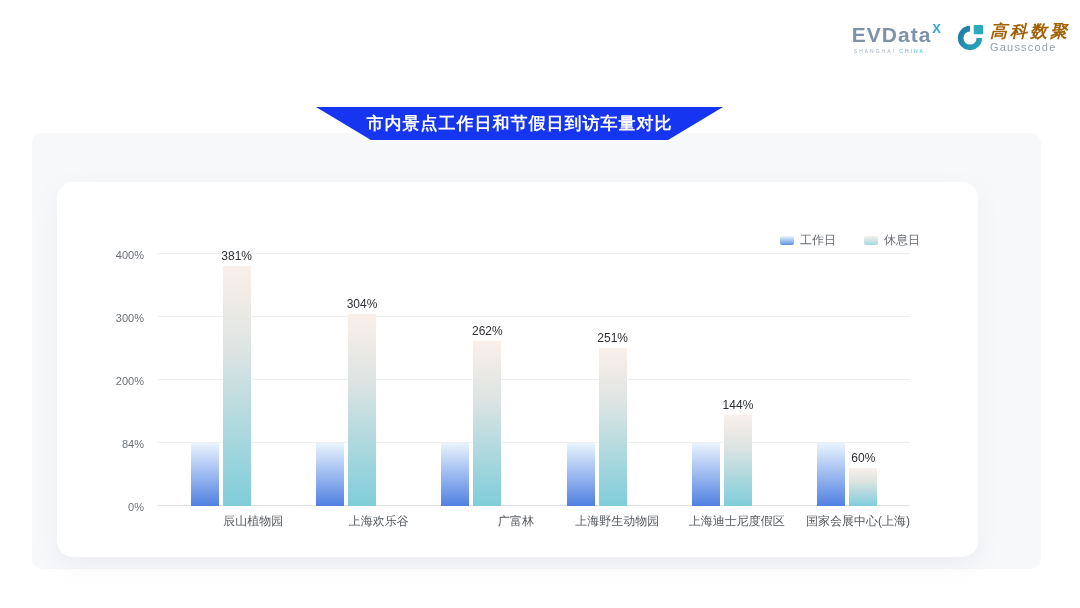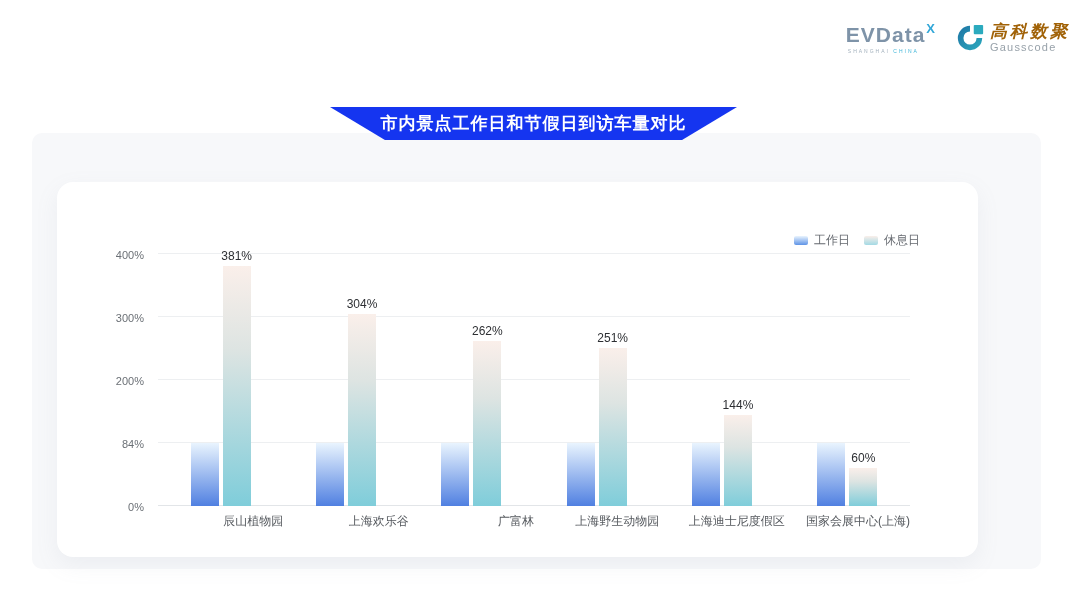--- a/index.html
+++ b/index.html
@@ -10,21 +10,21 @@
     font-family: "Liberation Sans", "DejaVu Sans", sans-serif;
     overflow: hidden;
   }
 
   
   .logos {
     position: absolute;
     top: 22px; right: 10px;
     display: flex;
     align-items: center;
-    gap: 20px;
+    gap: 14px;
   }
   .evdata { text-align: left; padding-top: 2px; }
   .evdata-row { display: flex; align-items: flex-start; }
   .evdata-text {
     font-size: 21px;
     font-weight: 700;
     letter-spacing: 1px;
     color: #7e93a8;
     line-height: 22px;
   }
@@ -48,21 +48,21 @@
     letter-spacing: 3px;
     line-height: 18px;
     white-space: nowrap;
     font-style: italic;
   }
   .gauss-en { font-size: 11px; color: #98a2aa; letter-spacing: 1.2px; line-height: 12px; }
 
   
   .banner {
     position: absolute;
-    left: 330px; top: 107px;
+    left: 316px; top: 107px;
     width: 407px; height: 33px;
     background: #1535f0;
     clip-path: polygon(0 0, 100% 0, 86.5% 100%, 13.5% 100%);
     display: flex; align-items: center; justify-content: center;
     z-index: 3;
   }
   .banner span {
     color: #ffffff;
     font-size: 17px;
     font-weight: 700;
@@ -85,21 +85,21 @@
     width: 921px; height: 375px;
     background: #ffffff;
     border-radius: 16px;
     box-shadow: 0 8px 22px rgba(140, 152, 170, 0.10);
   }
 
   
   .legend {
     position: absolute;
     top: 50px; right: 58px;
-    display: flex; align-items: center; gap: 14px;
+    display: flex; align-items: center; gap: 28px;
     z-index: 2;
   }
   .legend-item { display: flex; align-items: center; gap: 6px; cursor: pointer; }
   .legend-swatch { width: 14px; height: 9px; border-radius: 2px; }
   .legend-label { font-size: 12px; color: #666a70; }
 
   
   .plot {
     position: absolute;
     left: 101px; top: 72px;

